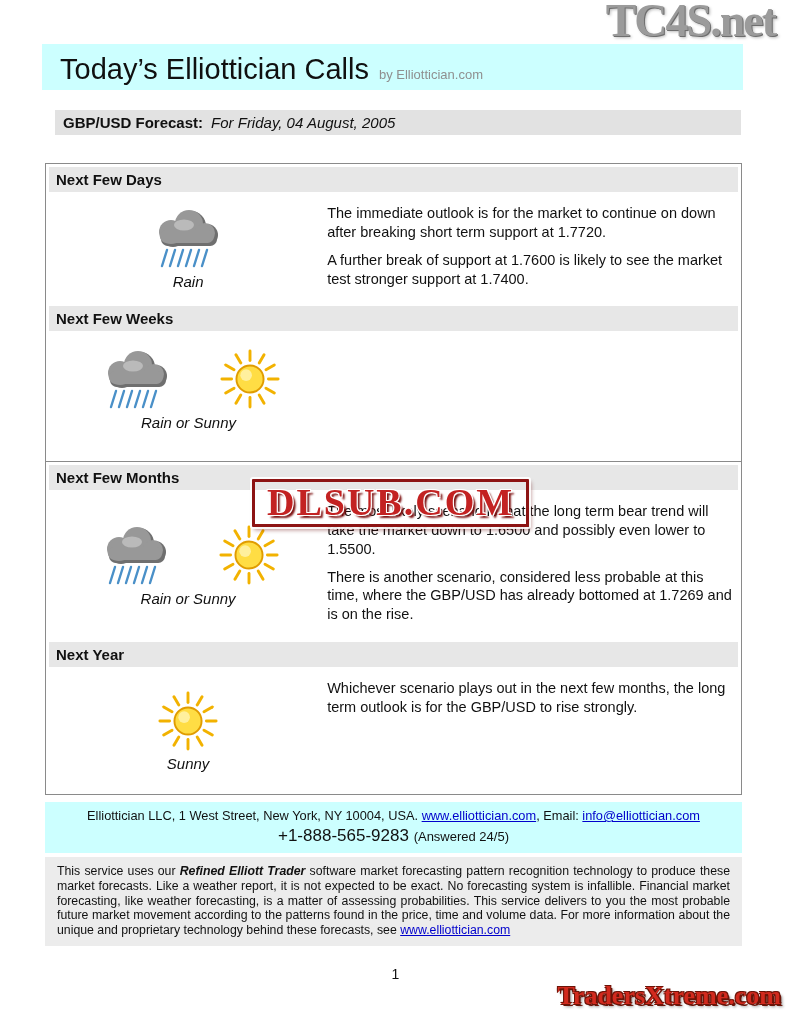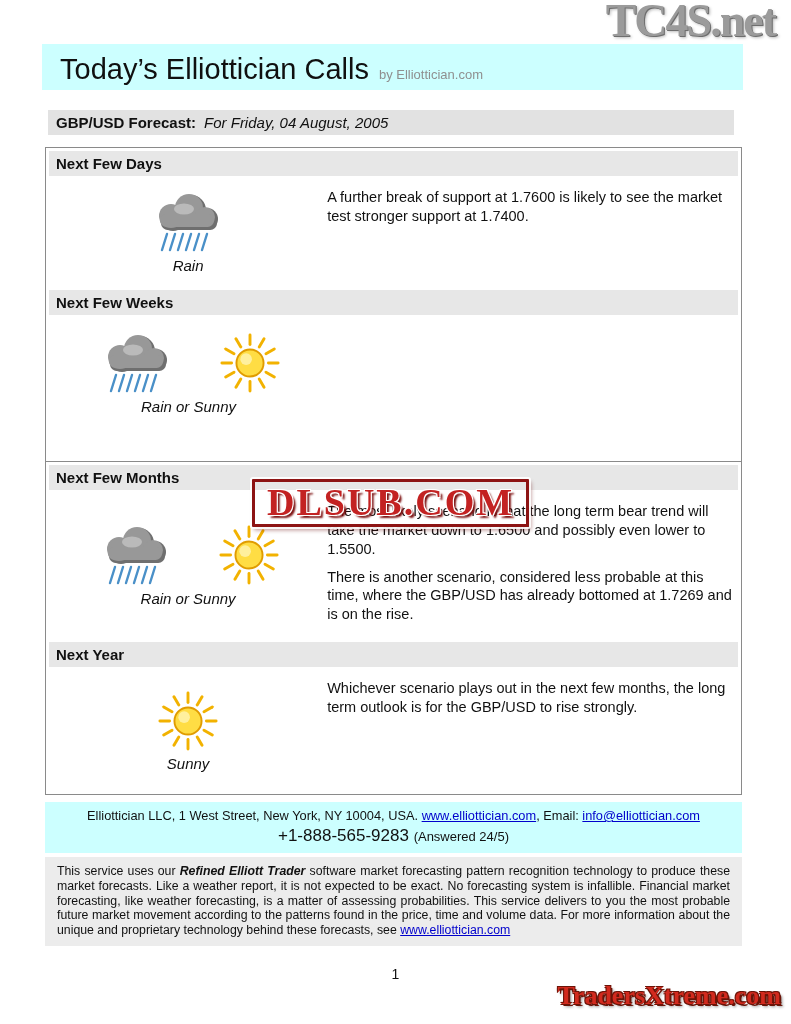--- a/index.html
+++ b/index.html
@@ -12,28 +12,28 @@
     font-weight:bold; font-size:46px; color:#9b9b9b; letter-spacing:-2px;
     text-shadow:1px 1px 0 #6e6e6e, 2px 2px 3px #bdbdbd; }
 
   
   .title-banner { position:absolute; left:42px; top:44px; width:701px; height:46px; background:#ccffff;
     display:flex; align-items:baseline; padding:9px 0 0 18px; }
   .title-banner .title { font-size:29px; color:#101010; }
   .title-banner .subtitle { font-size:13px; color:#8f8f8f; margin-left:10px; }
 
   
-  .forecast-bar { position:absolute; left:48px; top:110px; width:686px; height:25px; background:#e2e2e2;
+  .forecast-bar { position:absolute; left:55px; top:110px; width:686px; height:25px; background:#e2e2e2;
     display:flex; align-items:center; padding-left:8px; font-size:15px; }
   .forecast-bar .label { font-weight:bold; }
   .forecast-bar .date { font-style:italic; margin-left:8px; }
 
   
   .section-box { position:absolute; left:45px; width:697px; border:1px solid #8a8a8a; background:#fff; }
-  #box1 { top:147px; height:318px; }
+  #box1 { top:163px; height:318px; }
   #box2 { top:461px; height:334px; }
 
   .section-header { height:25px; background:#e7e7e7; margin:3px 3px 0 3px; display:flex; align-items:center;
     padding-left:7px; font-weight:bold; font-size:15px; }
 
   .row { display:flex; margin:0 3px; }
   #row-days   { height:111px; }
   #row-weeks  { height:115px; }
   #row-months { height:149px; }
   #row-year   { height:127px; }
@@ -114,20 +114,21 @@
                 <line x1="35" y1="44" x2="30" y2="60"></line>
                 <line x1="43" y1="44" x2="38" y2="60"></line>
                 <line x1="51" y1="44" x2="46" y2="60"></line>
                 <line x1="59" y1="44" x2="54" y2="60"></line>
             </g>
           </svg>
         </div>
         <div class="caption">Rain</div>
       </div>
       <div class="text-col">
+        <p>The immediate outlook is for the market to continue on down after breaking short term support at 1.7720.</p>
         <p>A further break of support at 1.7600 is likely to see the market test stronger support at 1.7400.</p>
       </div>
     </div>
 
     <div class="section-header">
       <span>Next Few Weeks</span>
     </div>
     <div class="row" id="row-weeks">
       <div class="icon-col">
         <div class="icons">

